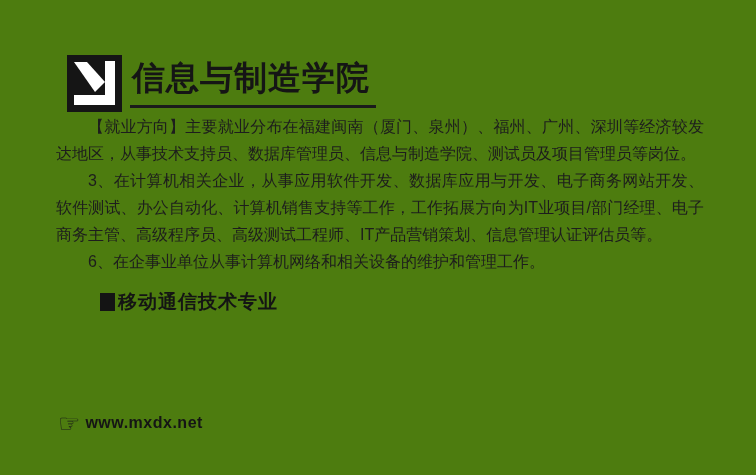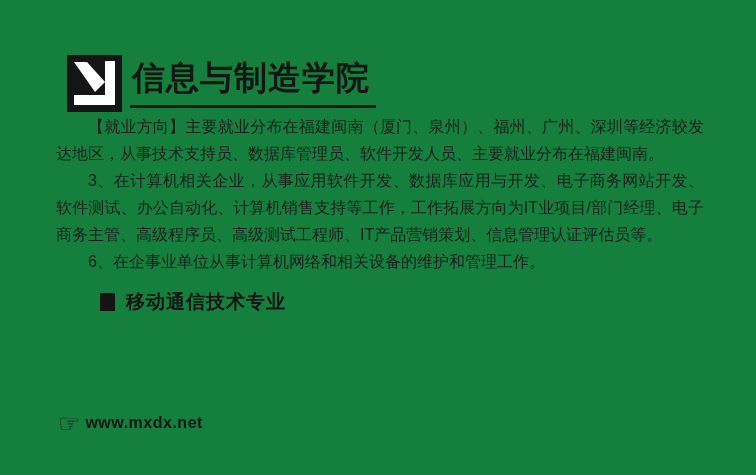--- a/index.html
+++ b/index.html
@@ -1,19 +1,19 @@
 <!DOCTYPE html>
 <html><head>
 <meta charset="utf-8">
 <style>
   html,body{margin:0;padding:0;background:#ffffff;}
   #page{
     position:relative;
     width:756px;height:475px;
-    background:#15803d;
+    background:#4d7c0f;
     overflow:hidden;
     font-family:"Liberation Sans", sans-serif;
     color:#1c1c1c;
   }
   
   .logo{
     position:absolute;left:67px;top:55px;width:55px;height:57px;
   }
   .title-wrap{
     position:absolute;left:130px;top:56px;
@@ -40,21 +40,20 @@
   .content p{
     margin:0;
     text-indent:2em;
     line-height:27px;
   }
   .major-heading{
     margin:16px 0 6px 44px;
     display:flex;
     align-items:center;
     line-height:22px;
-    gap:8px;
   }
   .bullet-square{
     display:inline-block;
     width:15px;height:18px;
     background:#141414;
     margin-right:3px;
     flex:0 0 auto;
   }
   .major-name{
     font-family:"Liberation Serif", serif;
@@ -102,21 +101,21 @@
       <rect x="38" y="6" width="10" height="44" fill="#ffffff"></rect>
       <rect x="7" y="40" width="41" height="10" fill="#ffffff"></rect>
     </svg>
   </div>
 
   <div class="title-wrap">
     <h1 class="college-title">信息与制造学院</h1>
   </div>
 
   <div class="content">
-    <p>【就业方向】主要就业分布在福建闽南（厦门、泉州）、福州、广州、深圳等经济较发达地区，从事技术支持员、数据库管理员、软件开发人员、主要就业分布在福建闽南。</p>
+    <p>【就业方向】主要就业分布在福建闽南（厦门、泉州）、福州、广州、深圳等经济较发达地区，从事技术支持员、数据库管理员、信息与制造学院、测试员及项目管理员等岗位。</p>
     <p>3、在计算机相关企业，从事应用软件开发、数据库应用与开发、电子商务网站开发、软件测试、办公自动化、计算机销售支持等工作，工作拓展方向为IT业项目/部门经理、电子商务主管、高级程序员、高级测试工程师、IT产品营销策划、信息管理认证评估员等。</p>
     <p>6、在企事业单位从事计算机网络和相关设备的维护和管理工作。</p>
 
     <div class="major-heading">
       <span class="bullet-square"></span>
       <span class="major-name">移动通信技术专业</span>
     </div>
 
   </div>
 

